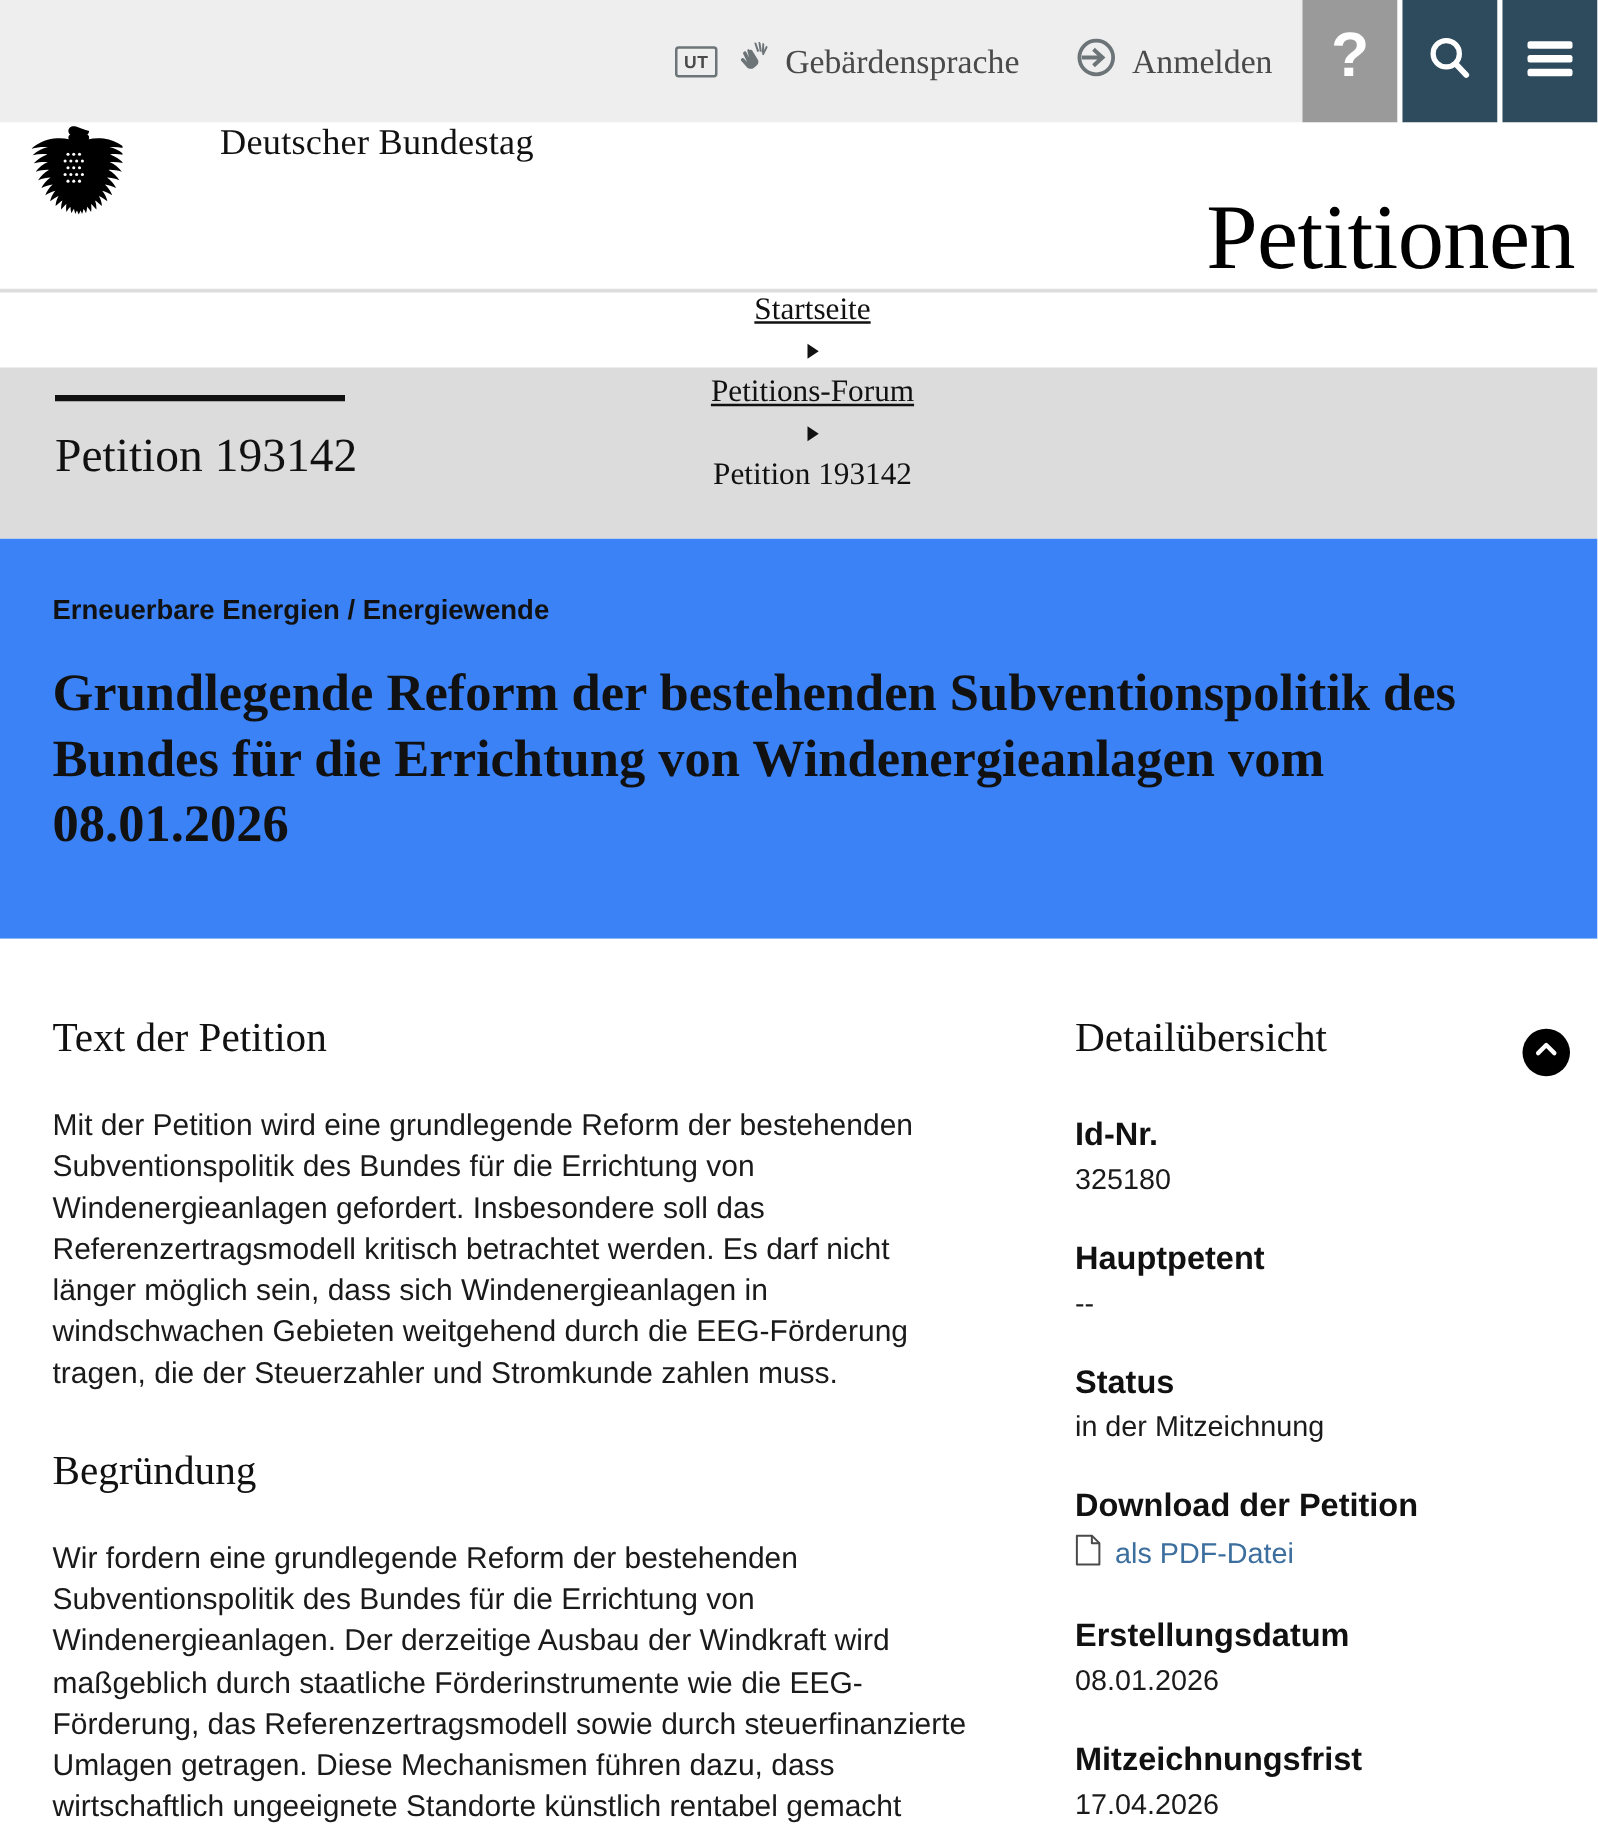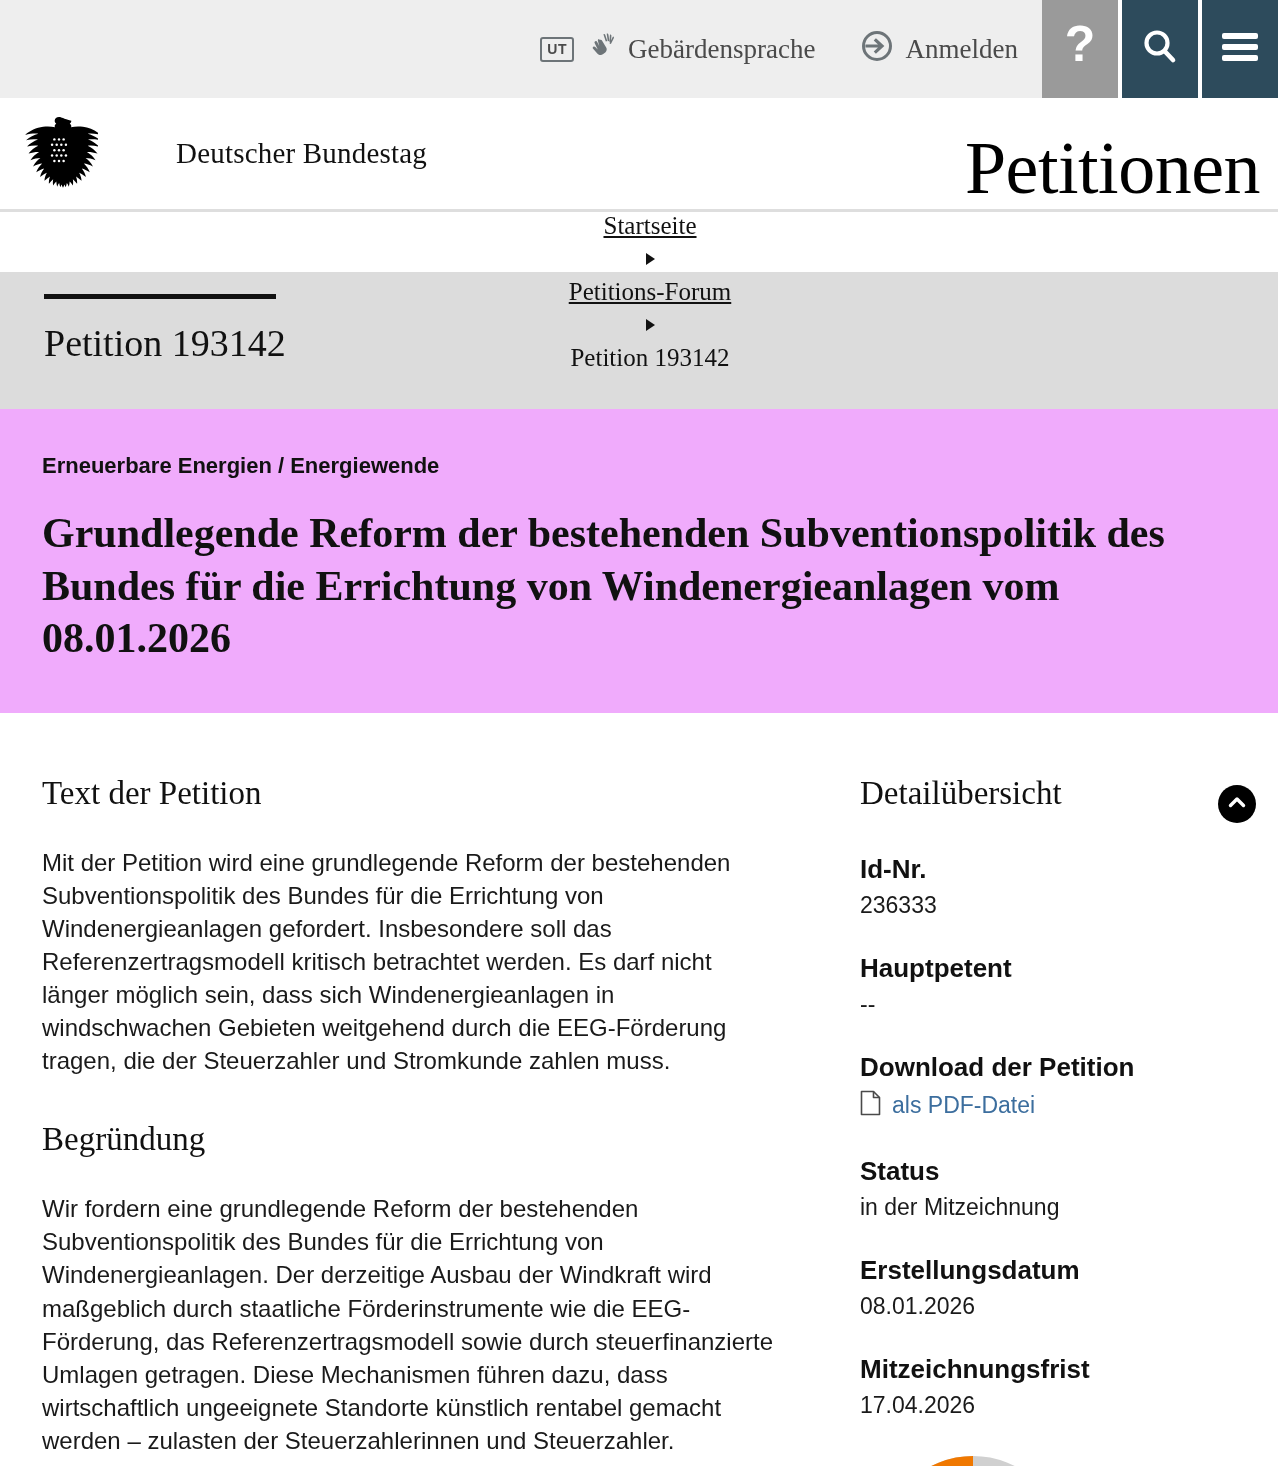--- a/index.html
+++ b/index.html
@@ -58,24 +58,24 @@
     justify-content: center;
     cursor: pointer;
   }
   .icon-help { background: #9a9a9a; }
   .icon-search { background: #2d4b5c; }
   .icon-menu { background: #2d4b5c; }
   .sep { width: 4px; background: #ffffff; }
 
   
   .brandbar {
-    height: 114px;
+    height: 136px;
     background: #ffffff;
     display: flex;
-    align-items: center;
+    align-items: flex-start;
     padding: 0 22px 0 20px;
     border-bottom: 3px solid #dedede;
     position: relative;
   }
   .eagle { width: 78px; height: 80px; flex: 0 0 auto; }
   .brand-name {
     margin-left: 78px;
     font-family: "Liberation Serif", serif;
     font-size: 29px;
     color: #111;
@@ -125,22 +125,22 @@
     margin-bottom: 22px;
   }
   .idband .idtitle {
     font-family: "Liberation Serif", serif;
     font-size: 38px;
     color: #111;
   }
 
   
   .titleband {
-    background: #f0abfc;
-    padding: 44px 44px 48px 42px;
+    background: #3b82f6;
+    padding: 44px 44px 64px 42px;
   }
   .category {
     font-size: 22px;
     font-weight: 700;
     color: #111;
     margin-bottom: 28px;
   }
   .petition-title {
     font-family: "Liberation Serif", serif;
     font-size: 42px;
@@ -345,47 +345,47 @@
         <svg width="22" height="22" viewBox="0 0 22 22" aria-hidden="true">
           <path d="M4.5 14.5 11 8l6.5 6.5" fill="none" stroke="#ffffff" stroke-width="3.4" stroke-linecap="round" stroke-linejoin="round"></path>
         </svg>
       </span>
     </div>
 
     <h2 class="sidebar-head">Detailübersicht</h2>
 
     <div class="detail-item">
       <div class="detail-label">Id-Nr.</div>
-      <div class="detail-value">236333</div>
+      <div class="detail-value">325180</div>
     </div>
 
     <div class="detail-item">
       <div class="detail-label">Hauptpetent</div>
       <div class="detail-value">--</div>
+    </div>
+
+    <div class="detail-item">
+      <div class="detail-label">Status</div>
+      <div class="detail-value">in der Mitzeichnung</div>
     </div>
 
     <div class="detail-item">
       <div class="detail-label">Download der Petition</div>
       <div class="pdf-link">
         <span>
           <svg width="21" height="26" viewBox="0 0 21 26" aria-hidden="true">
             <path d="M1.5 1.5h12l6 6v17h-18z" fill="#ffffff" stroke="#4a4a4a" stroke-width="1.6" stroke-linejoin="round"></path>
             <path d="M13.5 1.5v6h6" fill="none" stroke="#4a4a4a" stroke-width="1.6" stroke-linejoin="round"></path>
           </svg>
         </span>
         <span>als PDF-Datei</span>
       </div>
     </div>
 
     <div class="detail-item">
-      <div class="detail-label">Status</div>
-      <div class="detail-value">in der Mitzeichnung</div>
-    </div>
-
-    <div class="detail-item">
       <div class="detail-label">Erstellungsdatum</div>
       <div class="detail-value">08.01.2026</div>
     </div>
 
     <div class="detail-item">
       <div class="detail-label">Mitzeichnungsfrist</div>
       <div class="detail-value">17.04.2026</div>
     </div>
 
     <div class="gauge-wrap">

